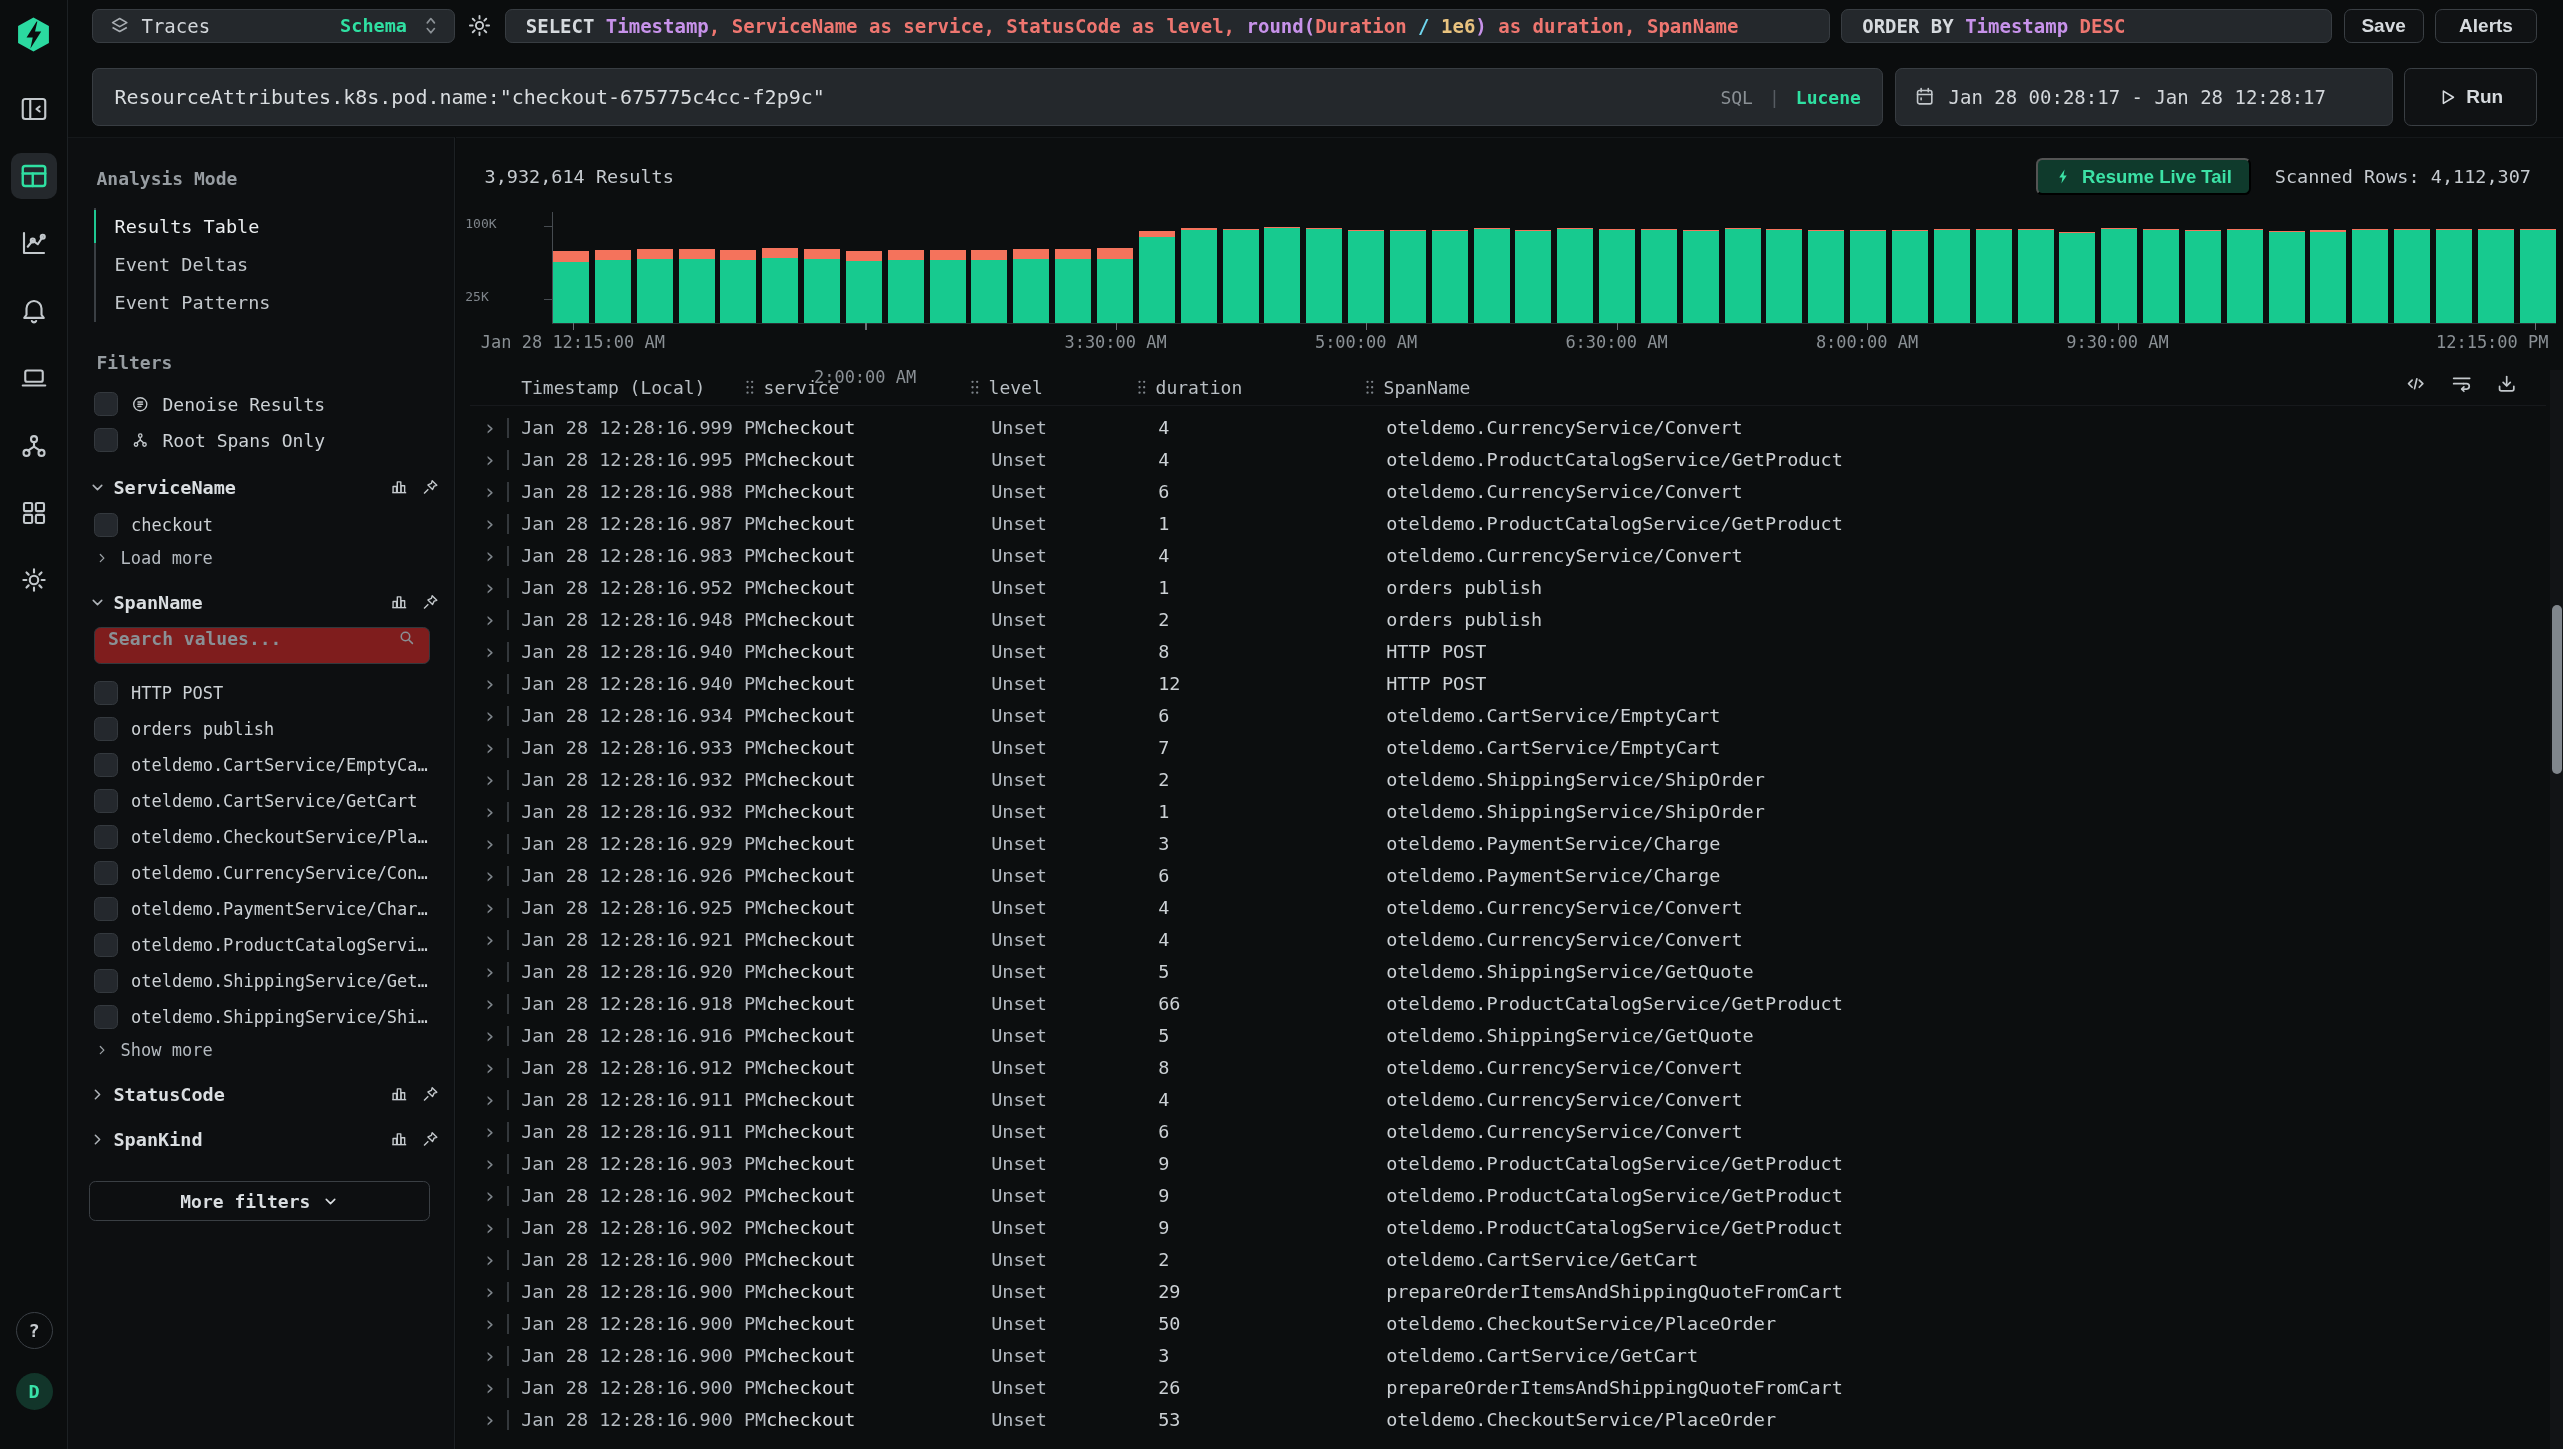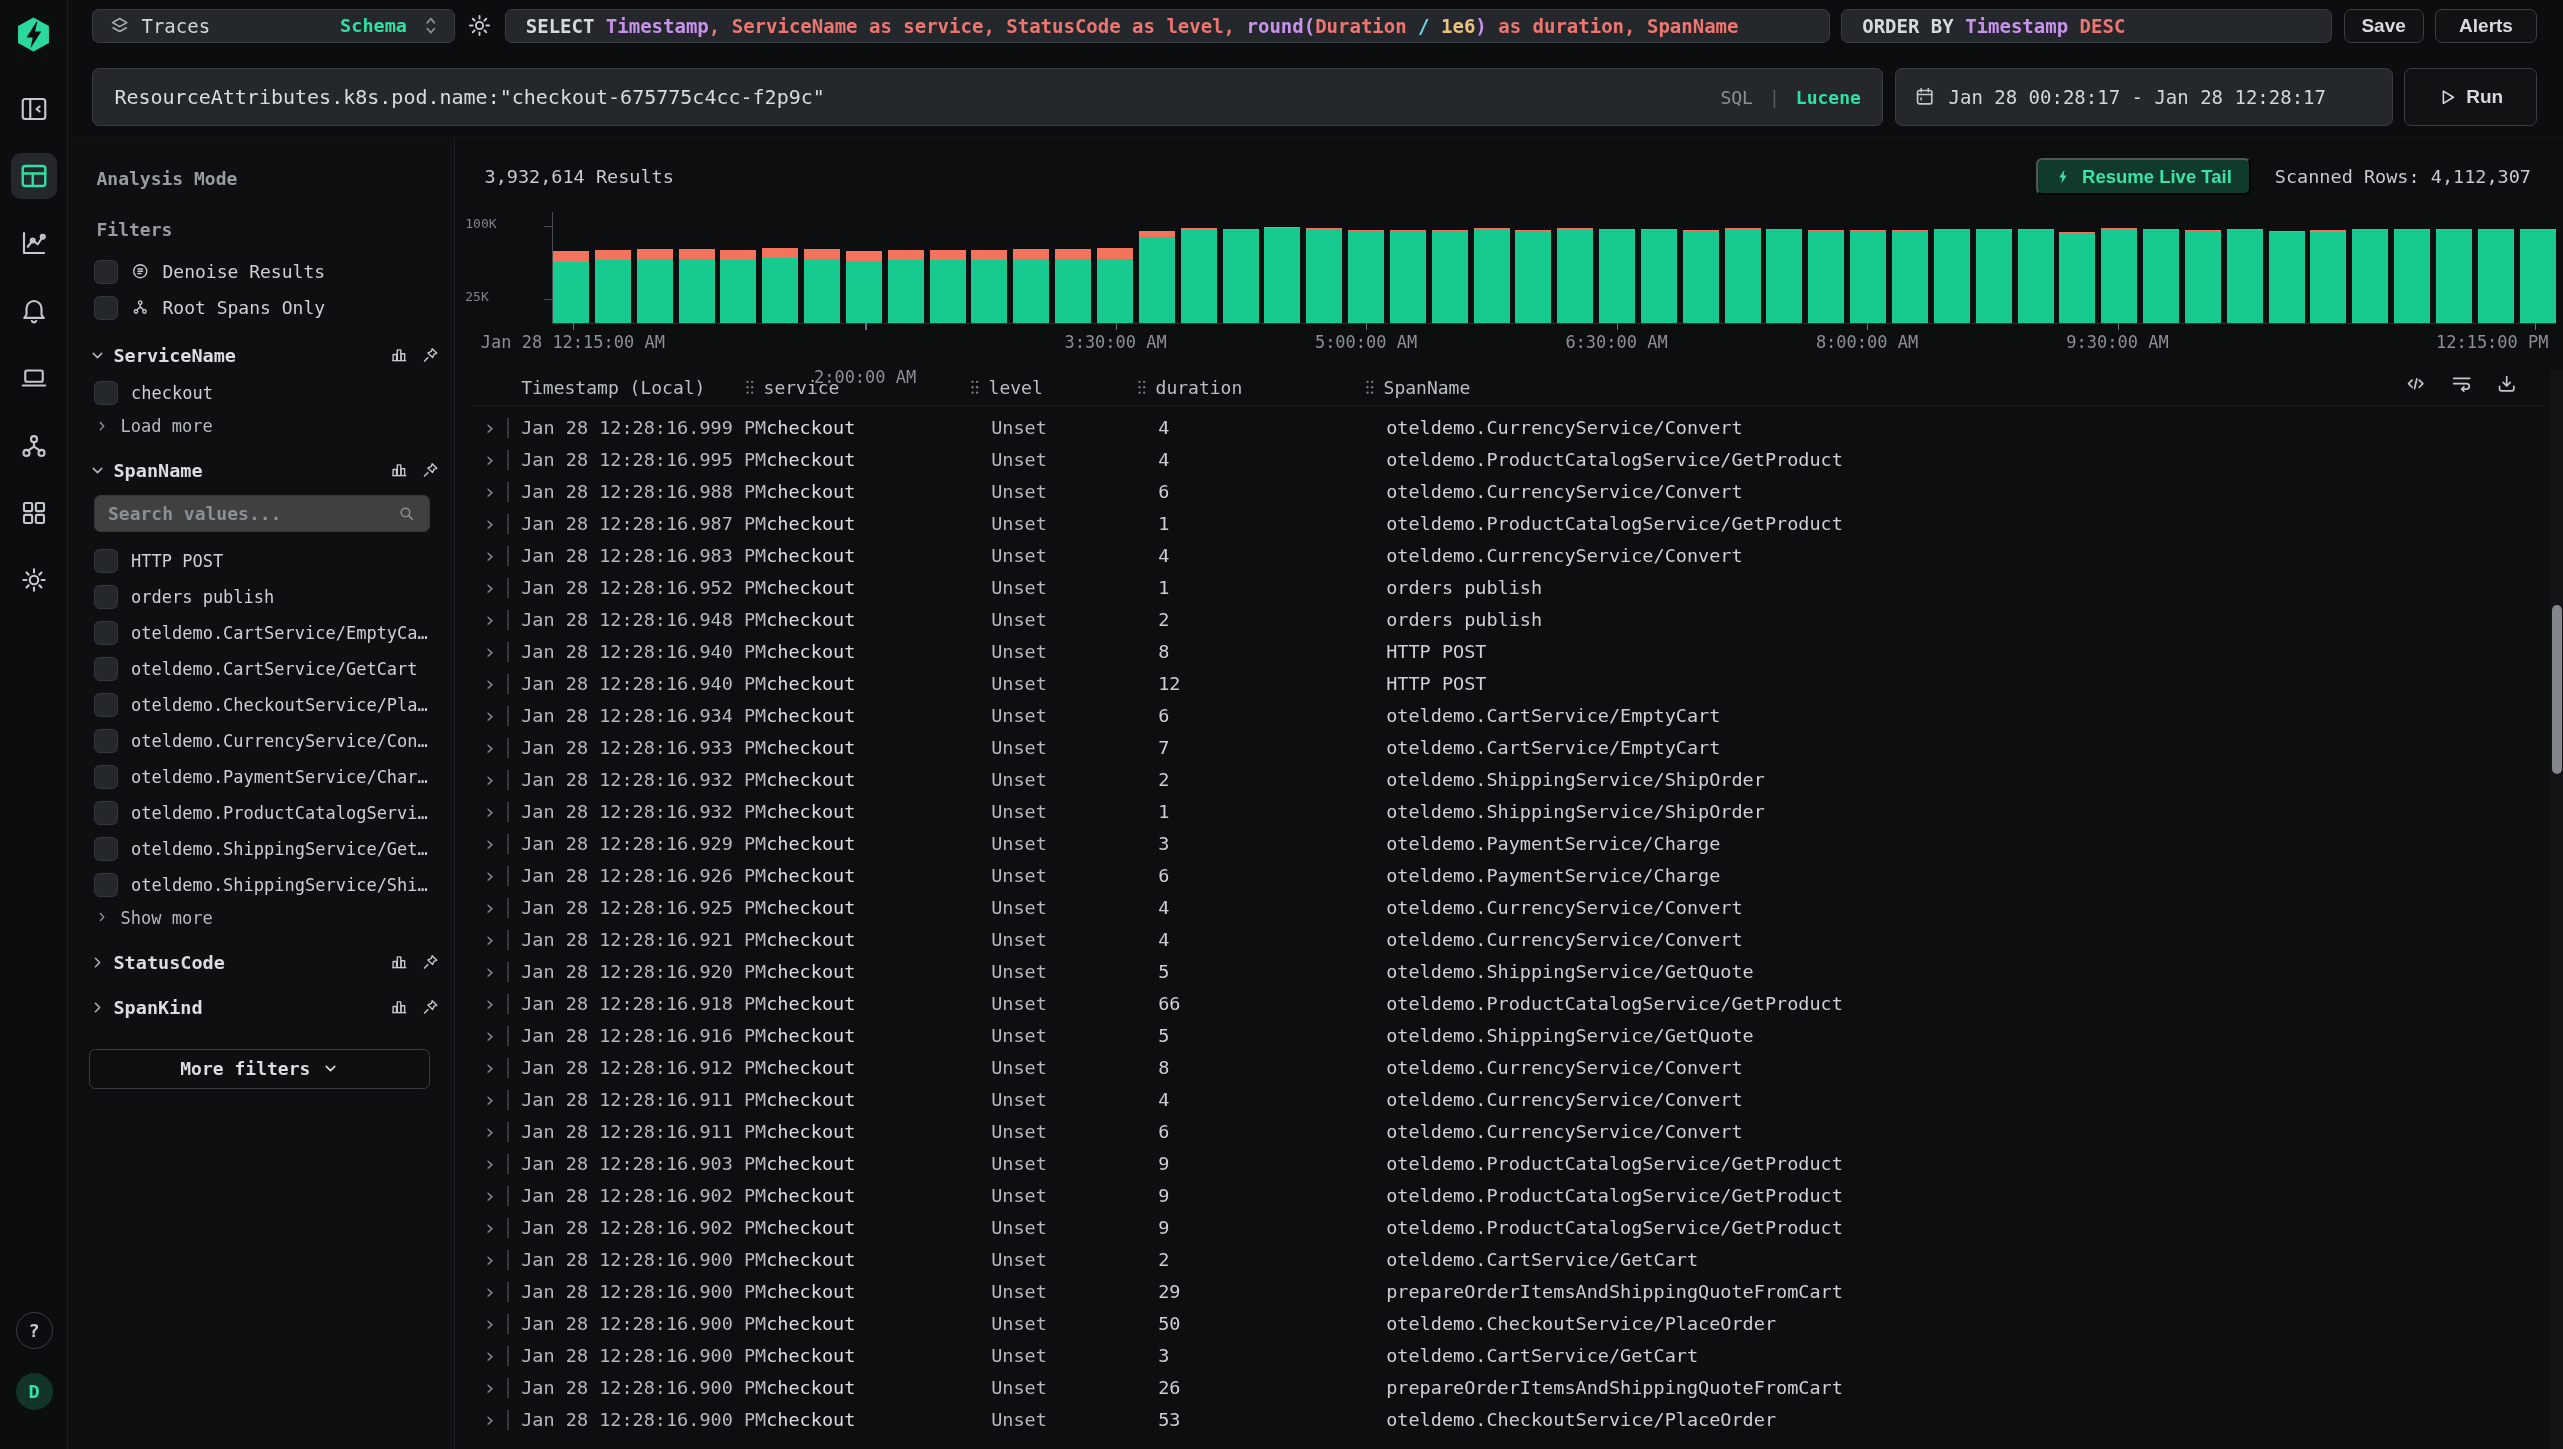--- a/index.html
+++ b/index.html
@@ -61,22 +61,22 @@
   .chk-row { display:flex; align-items:center; gap:13px; margin:0 0 10px 26px; height:26px; }
   .chk { width:24px; height:24px; border-radius:5.7px; background:#24282d; border:0.7px solid #34393e; flex:none; }
   .chk-icon { color:#c3c8cc; flex:none; display:flex; }
   .chk-label { font-size:17px; color:#ccd1d5; white-space:nowrap; overflow:hidden; }
   .section-head { display:flex; align-items:center; margin:24px 1.4px 14.2px 21.4px; gap:7.1px; }
   .section-head .chev { color:#aeb3b8; display:flex; }
   .section-title { font-size:18.5px; font-weight:bold; color:#dadee1; flex:1; }
   .sec-icons { display:flex; gap:13px; color:#c3c8cc; }
   .more-link { display:flex; align-items:center; gap:11.4px; font-size:17px; color:#b4bac0; margin:2.8px 0 5.7px 27px; }
   .more-link .chev { color:#9aa0a5; }
-  .val-search { margin:4.3px 11.4px 15.7px 26px; height:37px; background:#404040; border:0.7px solid #33383d;
-    border-radius:6.4px; display:flex; align-items:center; padding:0 13px; gap:16px; }
+  .val-search { margin:4.3px 11.4px 15.7px 26px; height:37px; background:#7f1d1d; border:0.7px solid #33383d;
+    border-radius:6.4px; display:flex; align-items:flex-start; padding:0 13px; gap:16px; }
   .val-search input { flex:1; background:none; border:none; outline:none; color:#8a9095;
     font-family:inherit; font-size:18px; font-weight:bold; }
   .val-search input::placeholder { color:#8a9095; }
   .more-filters { margin:31px 11.4px 0 21.4px; height:40px; border:0.7px solid #3a3f44; border-radius:6.4px;
     display:flex; align-items:center; justify-content:center; gap:11.4px; font-size:18px; font-weight:bold; color:#dadee1; }
 
   
   #main { position:absolute; left:456px; top:137px; right:0; bottom:0; background:#0c0e0f; border-top:0.7px solid #15181a; }
   .results-bar { position:absolute; top:20px; left:28.5px; right:32px; display:flex; align-items:center; }
   .results-count { font-size:18.5px; color:#c6cbd0; flex:1; }
@@ -248,20 +248,25 @@
       <svg width="18.5" height="18.5" viewBox="0 0 24 24" fill="none" stroke="currentColor" stroke-width="2" stroke-linejoin="round">
           <polygon points="7,4 20,12 7,20"></polygon>
         </svg>
       <span>Run</span>
     </button>
   </div>
 </header>
 
 <aside id="filters">
   <div class="side-title">Analysis Mode</div>
+  <div class="mode-group">
+      <div class="mode-item active">Results Table</div>
+      <div class="mode-item">Event Deltas</div>
+      <div class="mode-item">Event Patterns</div>
+    </div>
 
   <div class="side-title">Filters</div>
   <label class="chk-row">
     <span class="chk"></span>
     <span class="chk-icon">
       <svg width="18.5" height="18.5" viewBox="0 0 24 24" fill="none" stroke="currentColor" stroke-width="1.8" stroke-linecap="round">
           <circle cx="12" cy="12" r="8.5"></circle>
           <line x1="9" y1="9" x2="15" y2="9"></line>
           <line x1="9" y1="12" x2="15" y2="12"></line>
           <line x1="9" y1="15" x2="13" y2="15"></line>

